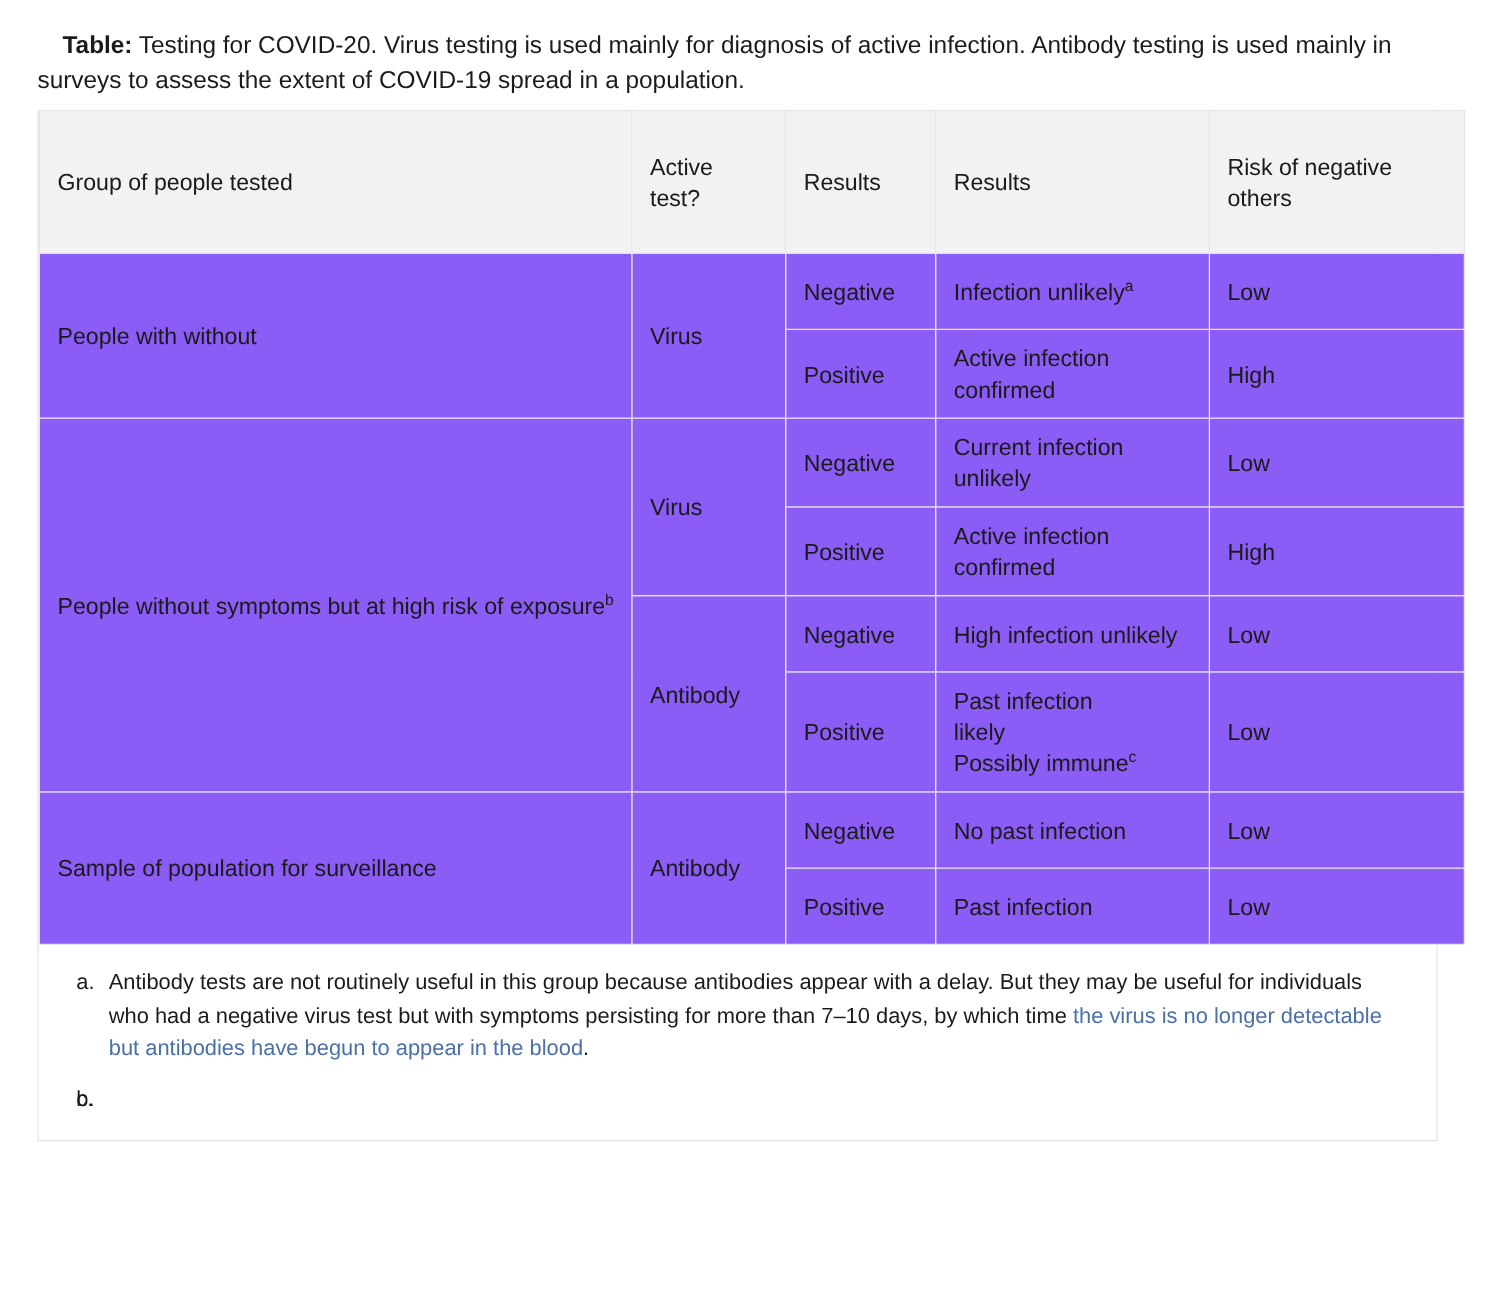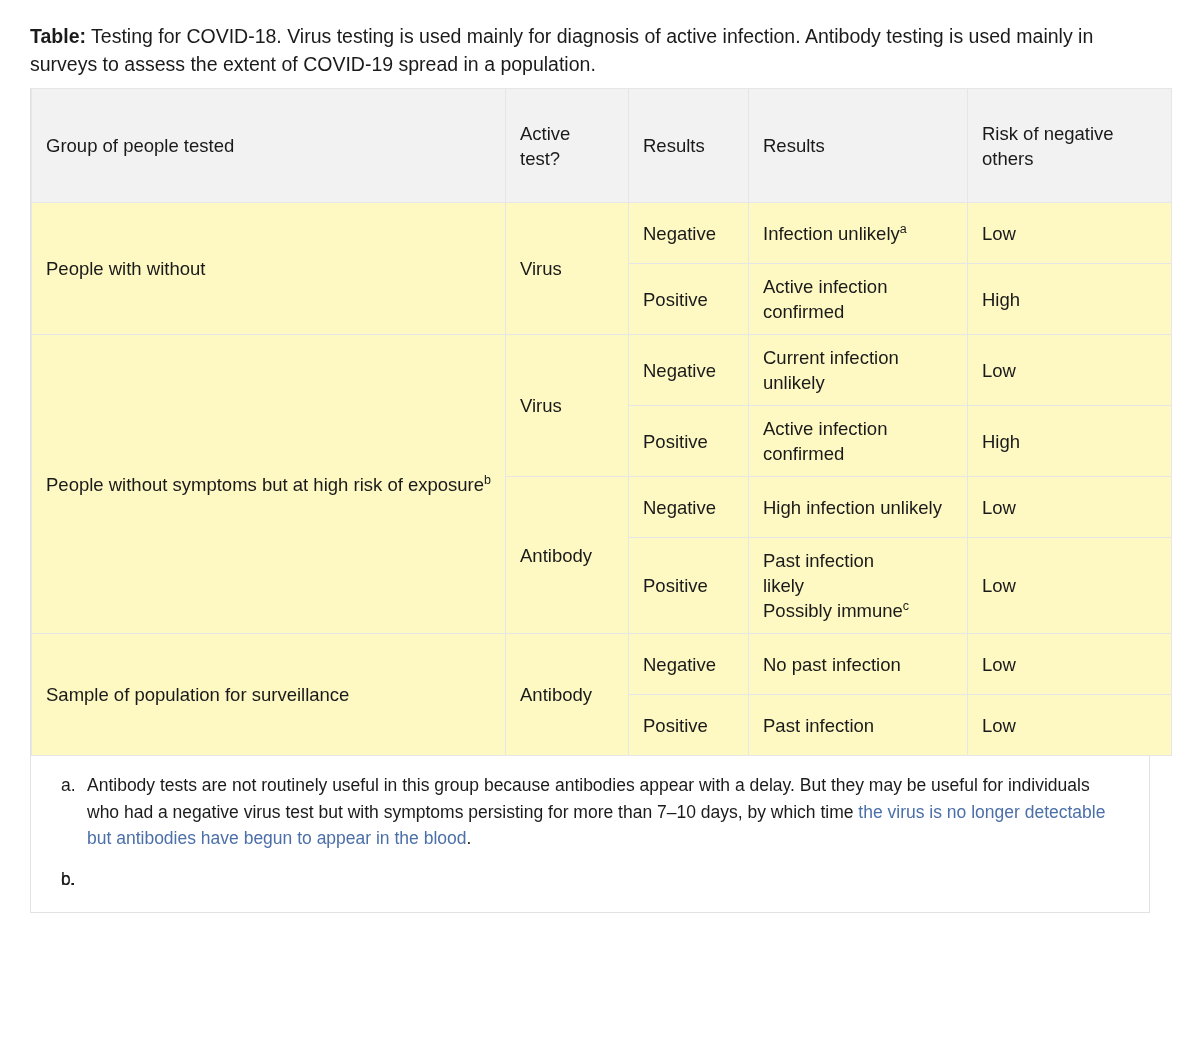--- a/index.html
+++ b/index.html
@@ -24,20 +24,21 @@
   
   .caption {
     font-size: 19.5px;
     line-height: 28px;
     color: #1b1b1b;
     margin: 0 0 10px 0;
     max-width: 1120px;
   }
   .caption .lead {
     font-weight: bold;
+    margin-left: 20px;
   }
 
   
   .table-frame {
     box-sizing: border-box;
     border: 1px solid #e2e2e2;
     border-top: none;
     background: #ffffff;
     width: 1120px;
   }
@@ -58,21 +59,21 @@
   table.testing th,
   table.testing td {
     border: 1px solid #e6e6e6;
     padding: 10px 14px;
     font-size: 18.5px;
     line-height: 25px;
     text-align: left;
     vertical-align: middle;
     font-weight: normal;
     color: #1a1a1a;
-    background: #fef9c3;
+    background: #8b5cf6;
   }
   table.testing thead th {
     background: #f2f2f2;
     vertical-align: middle;
     height: 93px;
     border-color: #e6e6e6;
   }
   table.testing tbody td.group-cell,
   table.testing tbody td.which-cell {
     vertical-align: middle;
@@ -111,21 +112,21 @@
   .fn .blue {
     color: #4b6fa8;
   }
 </style>
 </head>
 <body>
 
 <div class="page">
 
   <p class="caption">
-    <span class="lead">Table:</span><span> Testing for COVID-18. Virus testing is used mainly for diagnosis of active infection. Antibody testing is used mainly in surveys to assess the extent of COVID-19 spread in a population.</span>
+    <span class="lead">Table:</span><span> Testing for COVID-20. Virus testing is used mainly for diagnosis of active infection. Antibody testing is used mainly in surveys to assess the extent of COVID-19 spread in a population.</span>
   </p>
 
   <div class="table-frame">
 
     <table class="testing">
       <colgroup>
         <col class="c-group">
           <col class="c-which">
           <col class="c-results">
           <col class="c-meaning">

